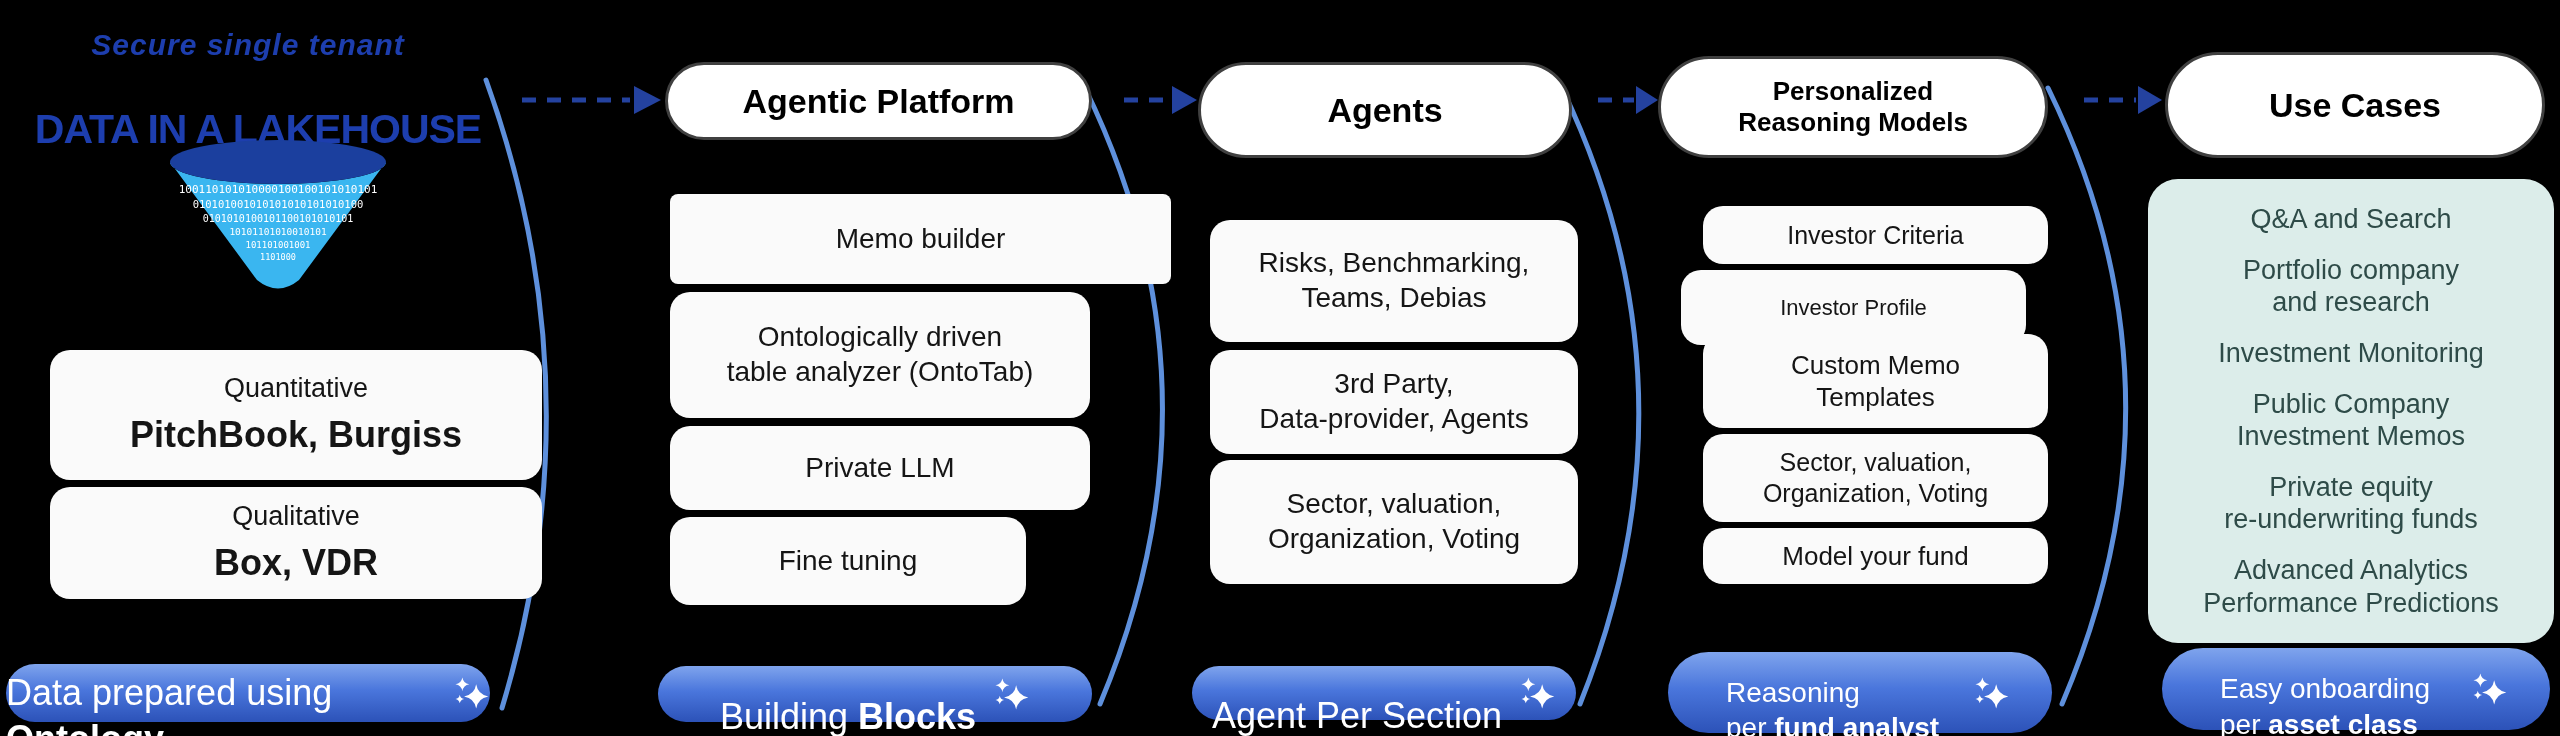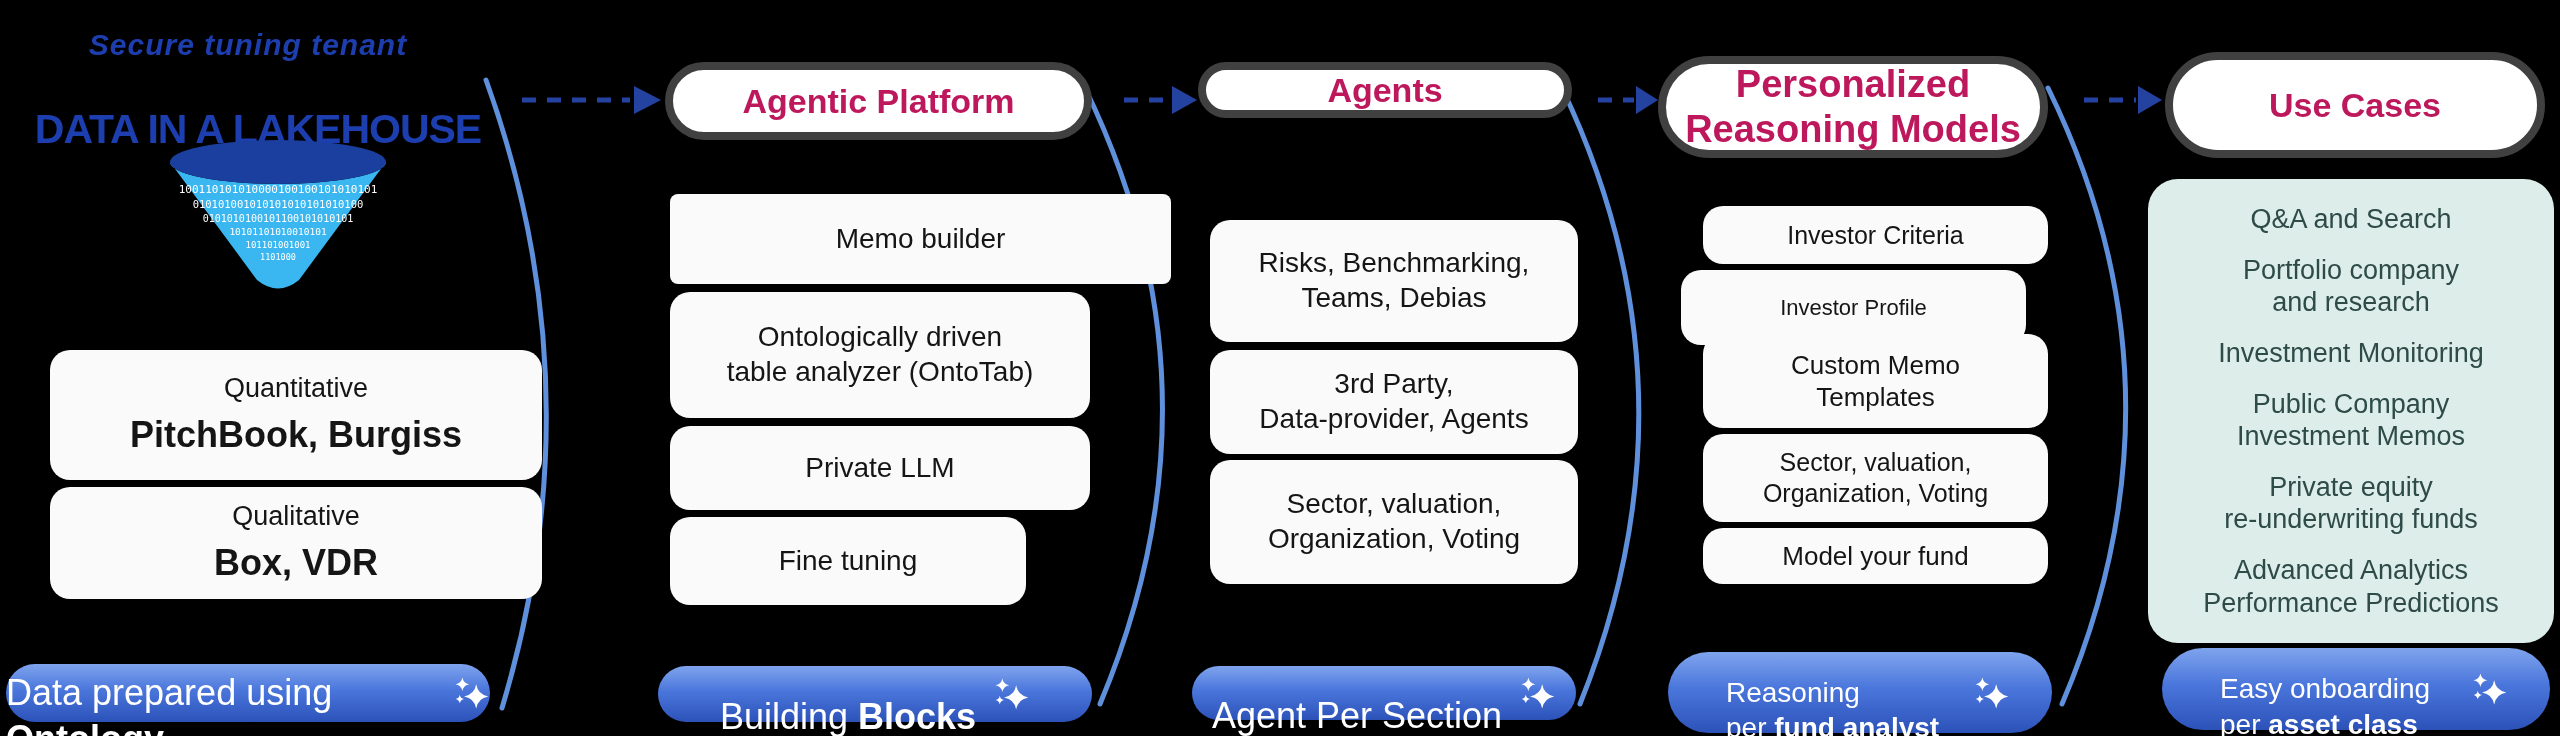--- a/index.html
+++ b/index.html
@@ -2,21 +2,21 @@
 <html><head>
 <meta charset="utf-8">
 <style>
   html,body{margin:0;padding:0;background:#000;}
   .canvas{position:relative;width:2560px;height:736px;background:#000;overflow:hidden;
           font-family:"Liberation Sans",sans-serif;}
   .abs{position:absolute;}
   .title1{color:#1d3eae;font-size:30px;font-weight:bold;font-style:italic;text-align:center;letter-spacing:1px;}
   .title2{color:#1d3eae;font-size:41px;font-weight:800;text-align:center;letter-spacing:-1px;}
   .header-pill{display:flex;align-items:center;justify-content:center;background:#ffffff;
-               border:8px solid #404040;border-radius:70px;color:#be185d;font-weight:bold;
+               border:3px solid #404040;border-radius:70px;color:#000000;font-weight:bold;
                font-size:34px;text-align:center;white-space:pre-line;line-height:1.18;box-sizing:border-box;}
   .wbox{display:flex;align-items:center;justify-content:center;background:#fafafa;border-radius:20px;
         color:#151515;font-size:28px;text-align:center;white-space:pre-line;line-height:1.24;box-sizing:border-box;}
   .wbox .sub{font-size:27px;display:block;}
   .wbox .main{font-size:36px;font-weight:bold;display:block;margin-top:8px;}
   .footer-pill{display:flex;align-items:center;justify-content:center;gap:16px;border-radius:36px;
                background:linear-gradient(180deg,#7fa4ed 0%,#4a76dc 45%,#2c52b8 100%);
                color:#ffffff;font-size:36px;box-sizing:border-box;}
   .footer-pill.twoline{justify-content:space-between;padding:0 42px 0 58px;font-size:28px;border-radius:42px;}
   .footer-text{white-space:pre-line;line-height:1.28;}
@@ -43,21 +43,21 @@
     <line x1="1124" y1="100" x2="1170" y2="100" stroke="#24429f" stroke-width="5" stroke-dasharray="14 11"></line>
     <polygon points="1172,86 1197,100 1172,114" fill="#24429f"></polygon>
 
     <line x1="1598" y1="100" x2="1634" y2="100" stroke="#24429f" stroke-width="5" stroke-dasharray="14 11"></line>
     <polygon points="1636,86 1658,100 1636,114" fill="#24429f"></polygon>
 
     <line x1="2084" y1="100" x2="2136" y2="100" stroke="#24429f" stroke-width="5" stroke-dasharray="14 11"></line>
     <polygon points="2138,86 2162,100 2138,114" fill="#24429f"></polygon>
   </svg>
 
-  <div class="abs title1" style="left:28px;top:28px;width:440px;">Secure tuning tenant</div>
+  <div class="abs title1" style="left:28px;top:28px;width:440px;">Secure single tenant</div>
   <div class="abs title2" style="left:8px;top:62px;width:500px;margin-top:44px;">DATA IN A LAKEHOUSE</div>
 
   <svg class="abs" style="left:162px;top:132px;" width="232" height="170" viewBox="0 0 232 170">
     <path d="M 8 30 A 108 22 0 0 0 224 30 L 137 148 Q 116 165 95 148 Z" fill="#3ab6f0"></path>
     <ellipse cx="116" cy="30" rx="108" ry="22" fill="#1b3f9e"></ellipse>
     <g fill="#ffffff" text-anchor="middle" style="font-family:'DejaVu Sans Mono',monospace;">
       <text x="116" y="61" font-size="11">100110101010000100100101010101</text>
       <text x="116" y="76" font-size="10.5">010101001010101010101010100</text>
       <text x="116" y="90" font-size="10">0101010100101100101010101</text>
       <text x="116" y="103" font-size="9.5">10101101010010101</text>
@@ -98,41 +98,41 @@
     <span class="footer-text">
       <span>Building </span><span class="bold">Blocks</span>
     </span>
     <svg class="sparkle" viewBox="0 0 44 44">
       <path d="M28 12 Q30 24 42 26 Q30 28 28 40 Q26 28 14 26 Q26 24 28 12 Z"></path>
       <path d="M12 4 Q13.2 10.8 20 12 Q13.2 13.2 12 20 Q10.8 13.2 4 12 Q10.8 10.8 12 4 Z"></path>
       <path d="M9 24 Q9.8 28.2 14 29 Q9.8 29.8 9 34 Q8.2 29.8 4 29 Q8.2 28.2 9 24 Z"></path>
     </svg>
   </div>
 
-  <div class="abs header-pill" style="left:1198px;top:62px;width:374px;height:56px;">Agents</div>
+  <div class="abs header-pill" style="left:1198px;top:62px;width:374px;height:96px;">Agents</div>
 
   <div class="abs wbox" style="left:1210px;top:220px;width:368px;height:122px;">Risks, Benchmarking,
 Teams, Debias</div>
   <div class="abs wbox" style="left:1210px;top:350px;width:368px;height:104px;">3rd Party,
 Data-provider, Agents</div>
   <div class="abs wbox" style="left:1210px;top:460px;width:368px;height:124px;">Sector, valuation,
 Organization, Voting</div>
 
   <div class="abs footer-pill" style="left:1192px;top:666px;width:384px;height:54px;">
     <span class="footer-text">
       <span>Agent Per Section</span><span class="bold"></span>
     </span>
     <svg class="sparkle" viewBox="0 0 44 44">
       <path d="M28 12 Q30 24 42 26 Q30 28 28 40 Q26 28 14 26 Q26 24 28 12 Z"></path>
       <path d="M12 4 Q13.2 10.8 20 12 Q13.2 13.2 12 20 Q10.8 13.2 4 12 Q10.8 10.8 12 4 Z"></path>
       <path d="M9 24 Q9.8 28.2 14 29 Q9.8 29.8 9 34 Q8.2 29.8 4 29 Q8.2 28.2 9 24 Z"></path>
     </svg>
   </div>
 
-  <div class="abs header-pill" style="left:1658px;top:56px;width:390px;height:102px;font-size:38px;">Personalized
+  <div class="abs header-pill" style="left:1658px;top:56px;width:390px;height:102px;font-size:26px;">Personalized
 Reasoning Models</div>
 
   <div class="abs wbox" style="left:1703px;top:206px;width:345px;height:58px;font-size:25px;">Investor Criteria</div>
   <div class="abs wbox" style="left:1681px;top:270px;width:345px;height:75px;font-size:22px;">Investor Profile</div>
   <div class="abs wbox" style="left:1703px;top:334px;width:345px;height:94px;font-size:26px;">Custom Memo
 Templates</div>
   <div class="abs wbox" style="left:1703px;top:434px;width:345px;height:88px;font-size:25px;">Sector, valuation,
 Organization, Voting</div>
   <div class="abs wbox" style="left:1703px;top:528px;width:345px;height:56px;font-size:26px;">Model your fund</div>
 

